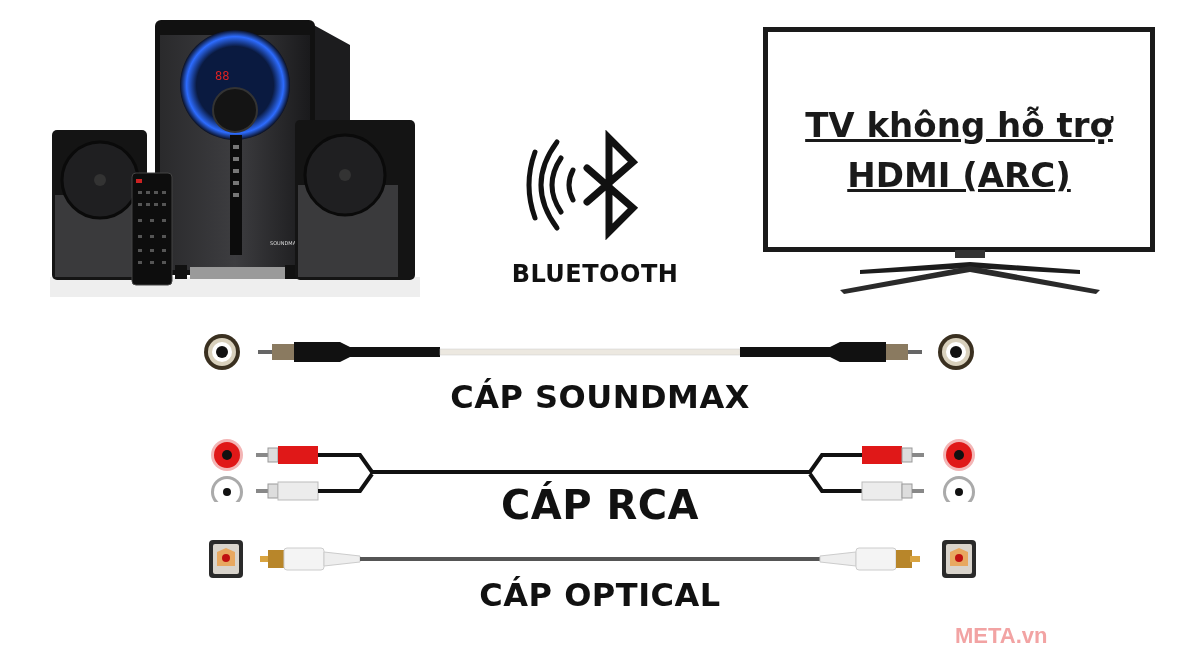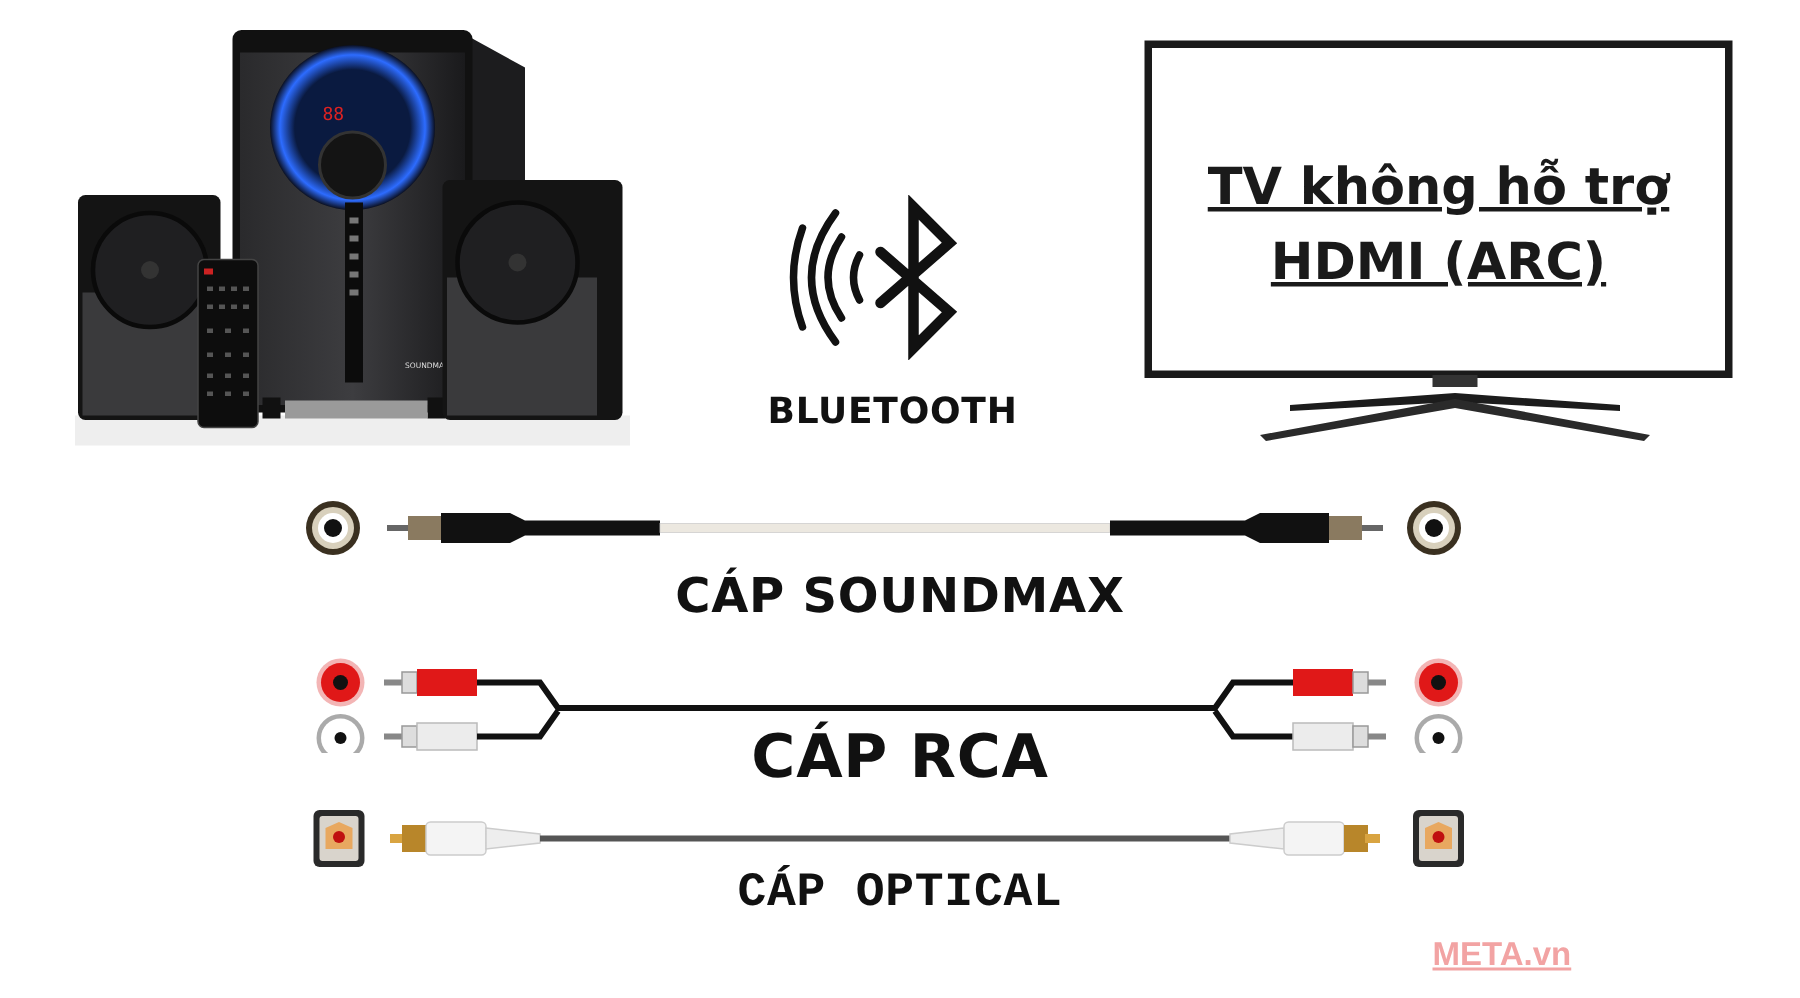--- a/index.html
+++ b/index.html
@@ -197,15 +197,15 @@
     <rect x="856" y="10" width="40" height="22" rx="3" fill="#f4f4f4" stroke="#ccc"></rect>
     <rect x="896" y="12" width="16" height="18" fill="#b8862a"></rect>
     <rect x="910" y="18" width="10" height="6" fill="#d9a441"></rect>
 
     <rect x="942" y="2" width="34" height="38" rx="4" fill="#2a2a2a"></rect>
     <rect x="946" y="6" width="26" height="30" rx="2" fill="#d9d4cc"></rect>
     <path d="M950 14 L959 10 L968 14 L968 28 L950 28 Z" fill="#e8a860"></path>
     <circle cx="959" cy="20" r="4" fill="#c01010"></circle>
   </svg>
 </div>
-<div class="abs label" style="left:400px;top:576px;width:400px;font-size:32px;font-family:Liberation Mono, monospace;">CÁP OPTICAL</div>
-
-<div class="abs watermark" style="left:955px;top:623px;text-decoration:underline;">META.vn</div>
+<div class="abs label" style="left:400px;top:576px;width:400px;font-size:32px;">CÁP OPTICAL</div>
+
+<div class="abs watermark" style="left:955px;top:623px;">META.vn</div>
 
 </body></html>

